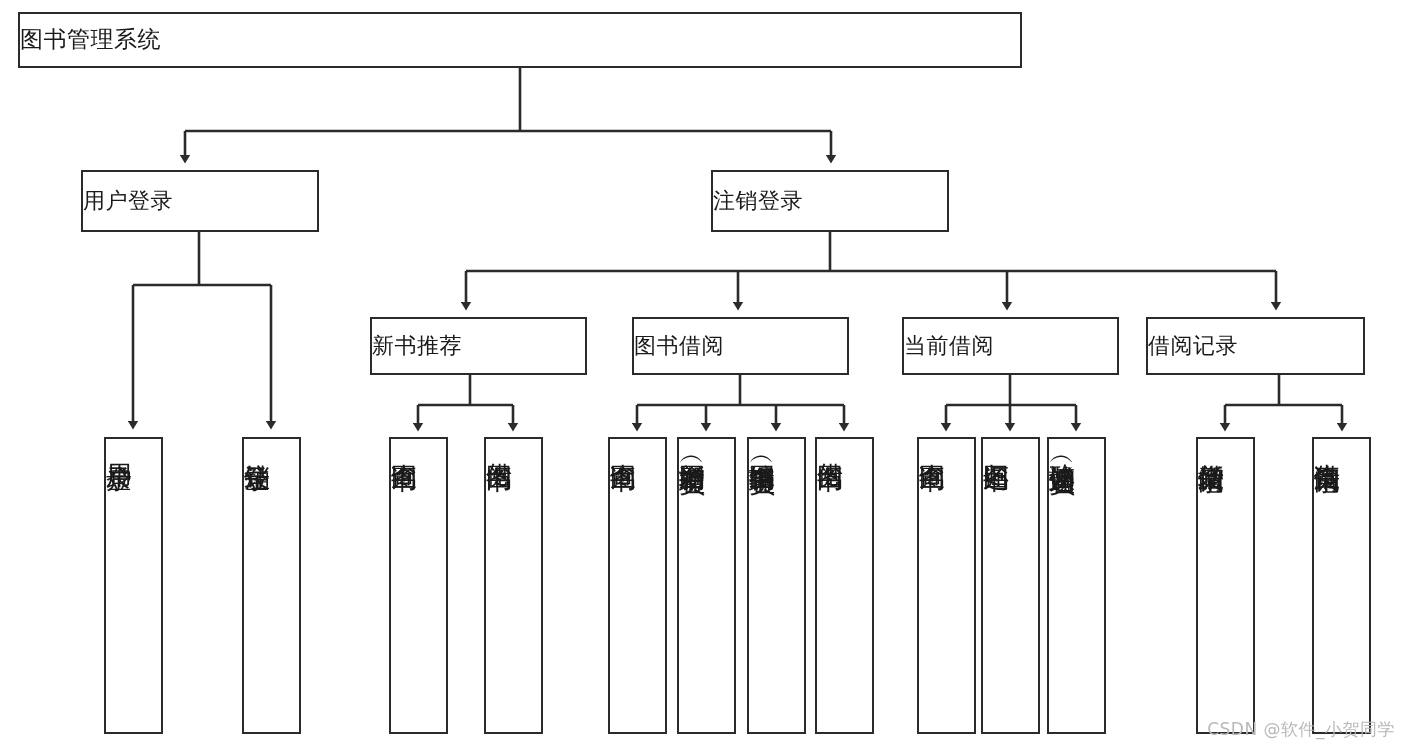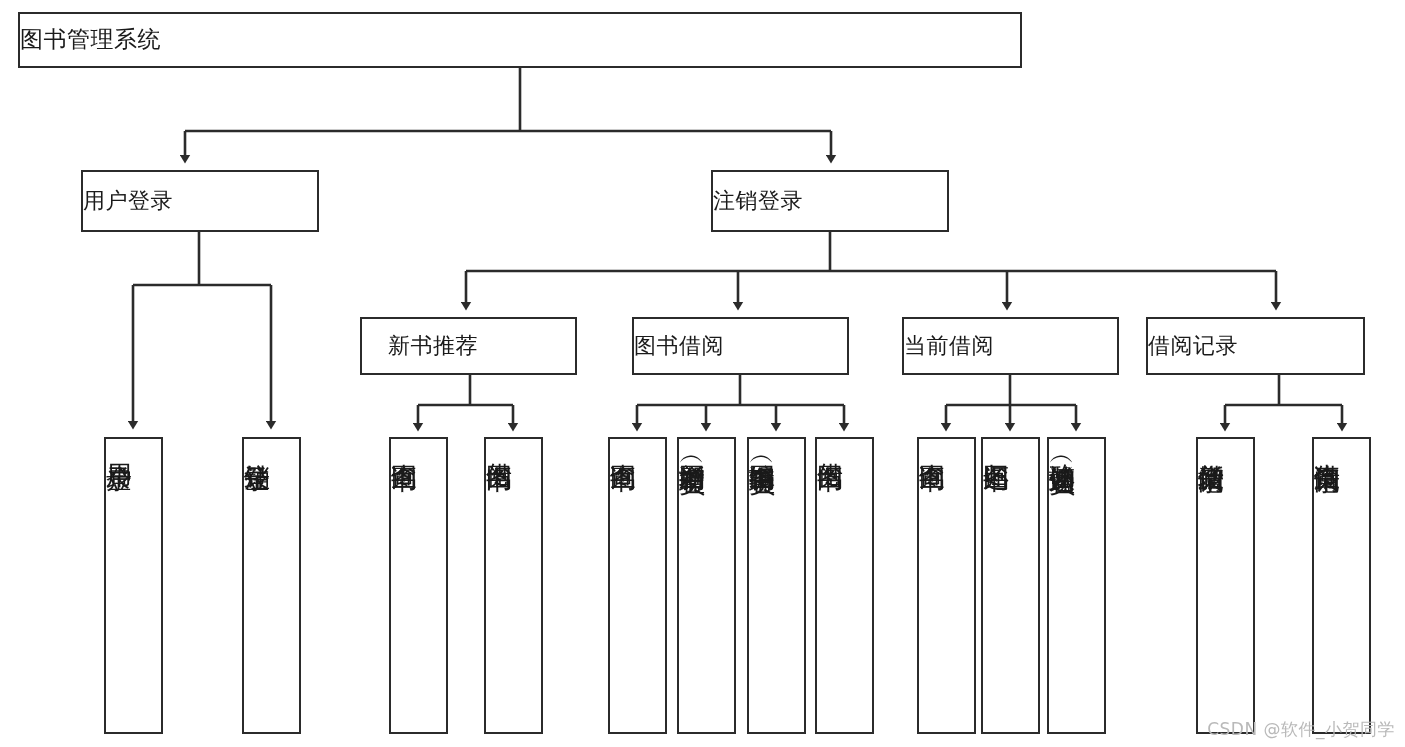--- a/index.html
+++ b/index.html
@@ -140,21 +140,21 @@
     <span class="node-label">图书管理系统</span>
   </div>
 
   <div class="node horiz" style="left:81px; top:170px; width:238px; height:62px;">
     <span class="node-label">用户登录</span>
   </div>
   <div class="node horiz" style="left:711px; top:170px; width:238px; height:62px;">
     <span class="node-label">注销登录</span>
   </div>
 
-  <div class="node horiz" style="left:360px; top:317px; width:217px; height:58px;padding-left:26px;">
+  <div class="node horiz" style="left:370px; top:317px; width:217px; height:58px;">
     <span class="node-label">新书推荐</span>
   </div>
   <div class="node horiz" style="left:902px; top:317px; width:217px; height:58px;">
     <span class="node-label">当前借阅</span>
   </div>
   <div class="node horiz" style="left:632px; top:317px; width:217px; height:58px;">
     <span class="node-label">图书借阅</span>
   </div>
   <div class="node horiz" style="left:1146px; top:317px; width:219px; height:58px;">
     <span class="node-label">借阅记录</span>

